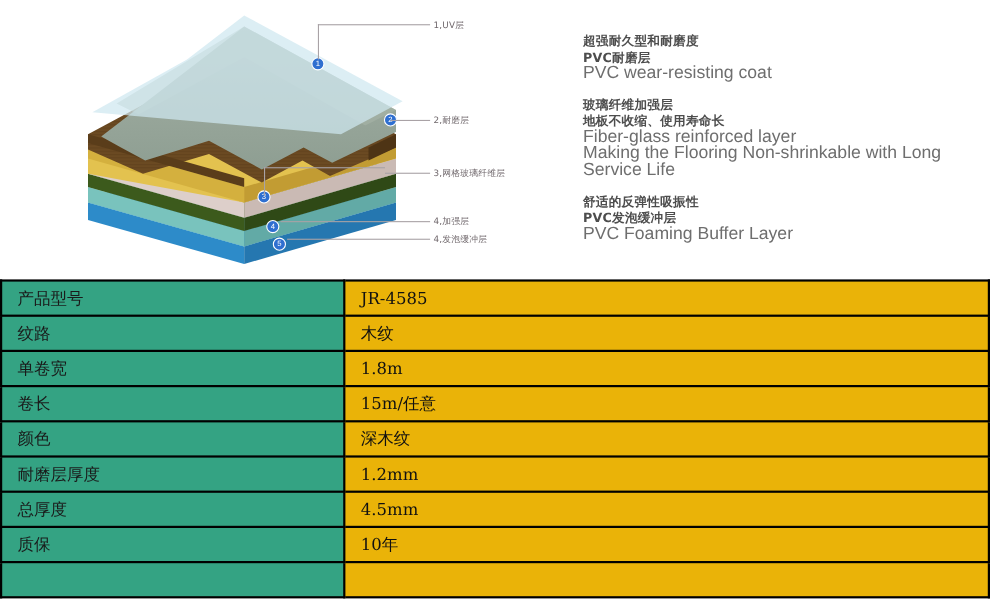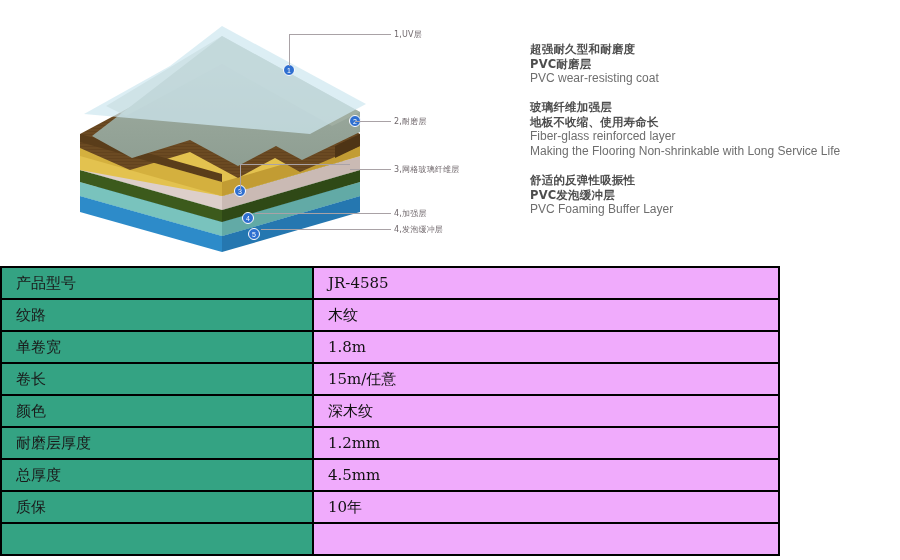--- a/index.html
+++ b/index.html
@@ -5,21 +5,21 @@
   html,body{margin:0;padding:0;}
   body{
     width:900px;height:560px;
     background:#ffffff;
     font-family:"Liberation Sans","DejaVu Sans",sans-serif;
     overflow:hidden;
     position:relative;
   }
 
   
-  #top-section{position:absolute;left:0;top:16px;width:900px;height:292px;}
+  #top-section{position:absolute;left:0;top:4px;width:900px;height:292px;}
 
   
   #diagram{position:absolute;left:70px;top:4px;width:300px;height:240px;}
   #diagram svg{display:block;}
 
   
   .marker{
     position:absolute;width:12px;height:12px;border-radius:50%;
     background:#2f6fd0;border:1px solid #ffffff;
     color:#ffffff;font-size:7px;line-height:11px;text-align:center;
@@ -39,37 +39,37 @@
   
   #spec-text{position:absolute;left:530px;top:26px;width:350px;}
   .spec-block{margin-bottom:14px;}
   .spec-block:last-child{margin-bottom:0;}
   .sp-cn{
     font-size:11.5px;font-weight:bold;color:#4d4d4d;
     line-height:14.5px;letter-spacing:.2px;
     font-family:"DejaVu Sans","Liberation Sans",sans-serif;
   }
   .sp-en{
-    font-size:12px;color:#6e6e6e;line-height:15px;
+    font-size:16px;color:#6e6e6e;line-height:15px;
     font-family:"Liberation Sans",sans-serif;
   }
 
   
   #spec-table{
-    position:absolute;left:0;top:266px;width:780px;
+    position:absolute;left:0;top:254px;width:900px;
     border-collapse:collapse;table-layout:fixed;padding-left:48px;
   }
   #spec-table td{
     border:2px solid #000000;
     height:30px;padding:0 0 0 14px;
     font-size:15px;vertical-align:middle;
     font-family:"DejaVu Serif","Liberation Serif",serif;
   }
   td.k{width:296px;background:#34a383;color:#1a1a1a;}
-  td.v{background:#f0abfc;color:#111111;padding-left:40px;}
+  td.v{background:#eab308;color:#111111;padding-left:40px;}
 </style>
 </head>
 <body>
 
 <div id="top-section">
 
   <div id="diagram">
     <svg width="300" height="240" viewBox="0 0 300 240" xmlns="http://www.w3.org/2000/svg">
       <defs>
         <linearGradient id="gWood" x1="0" y1="0" x2="0" y2="1">

